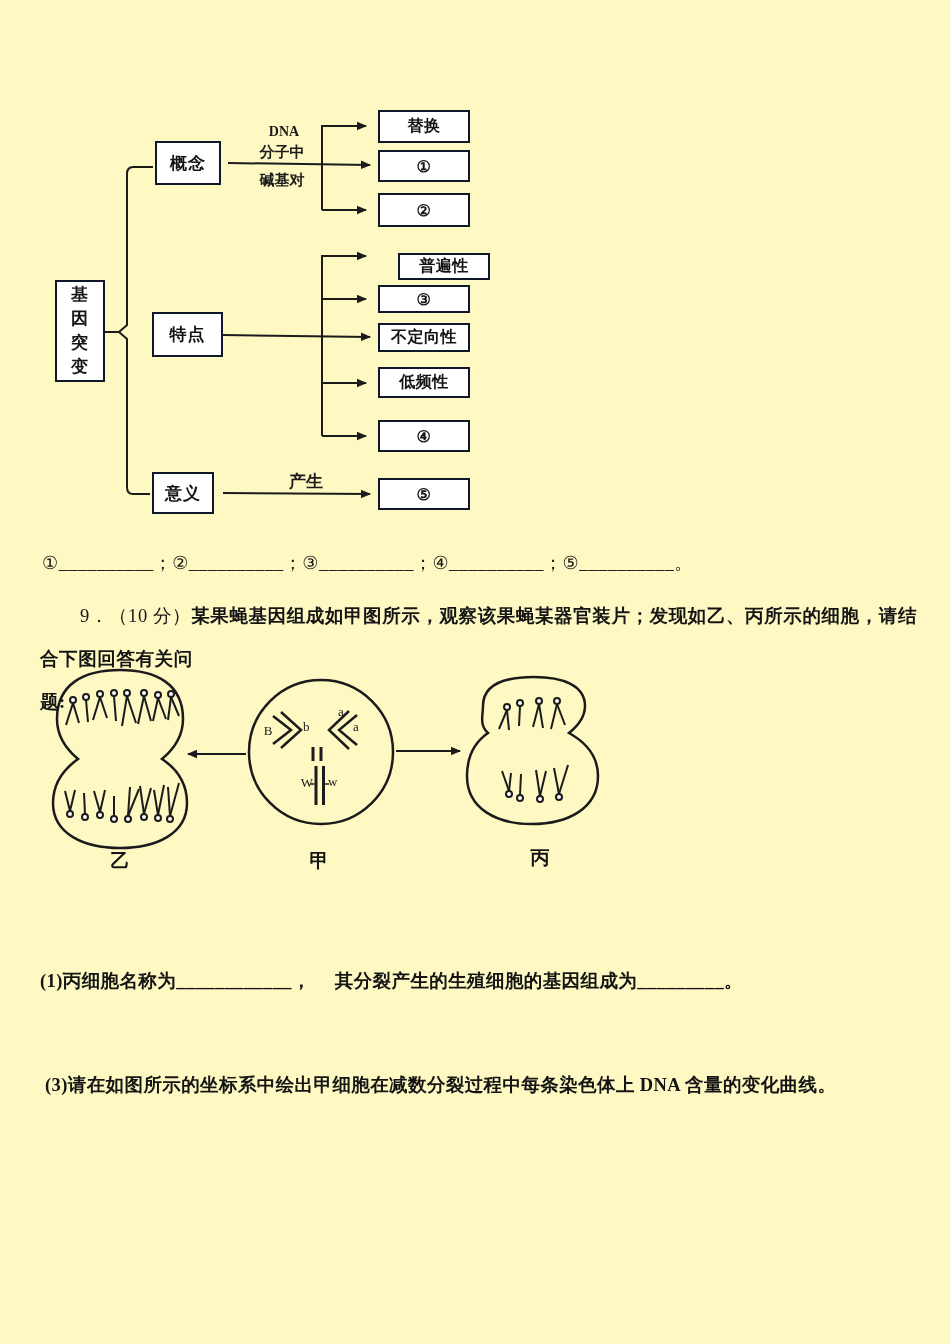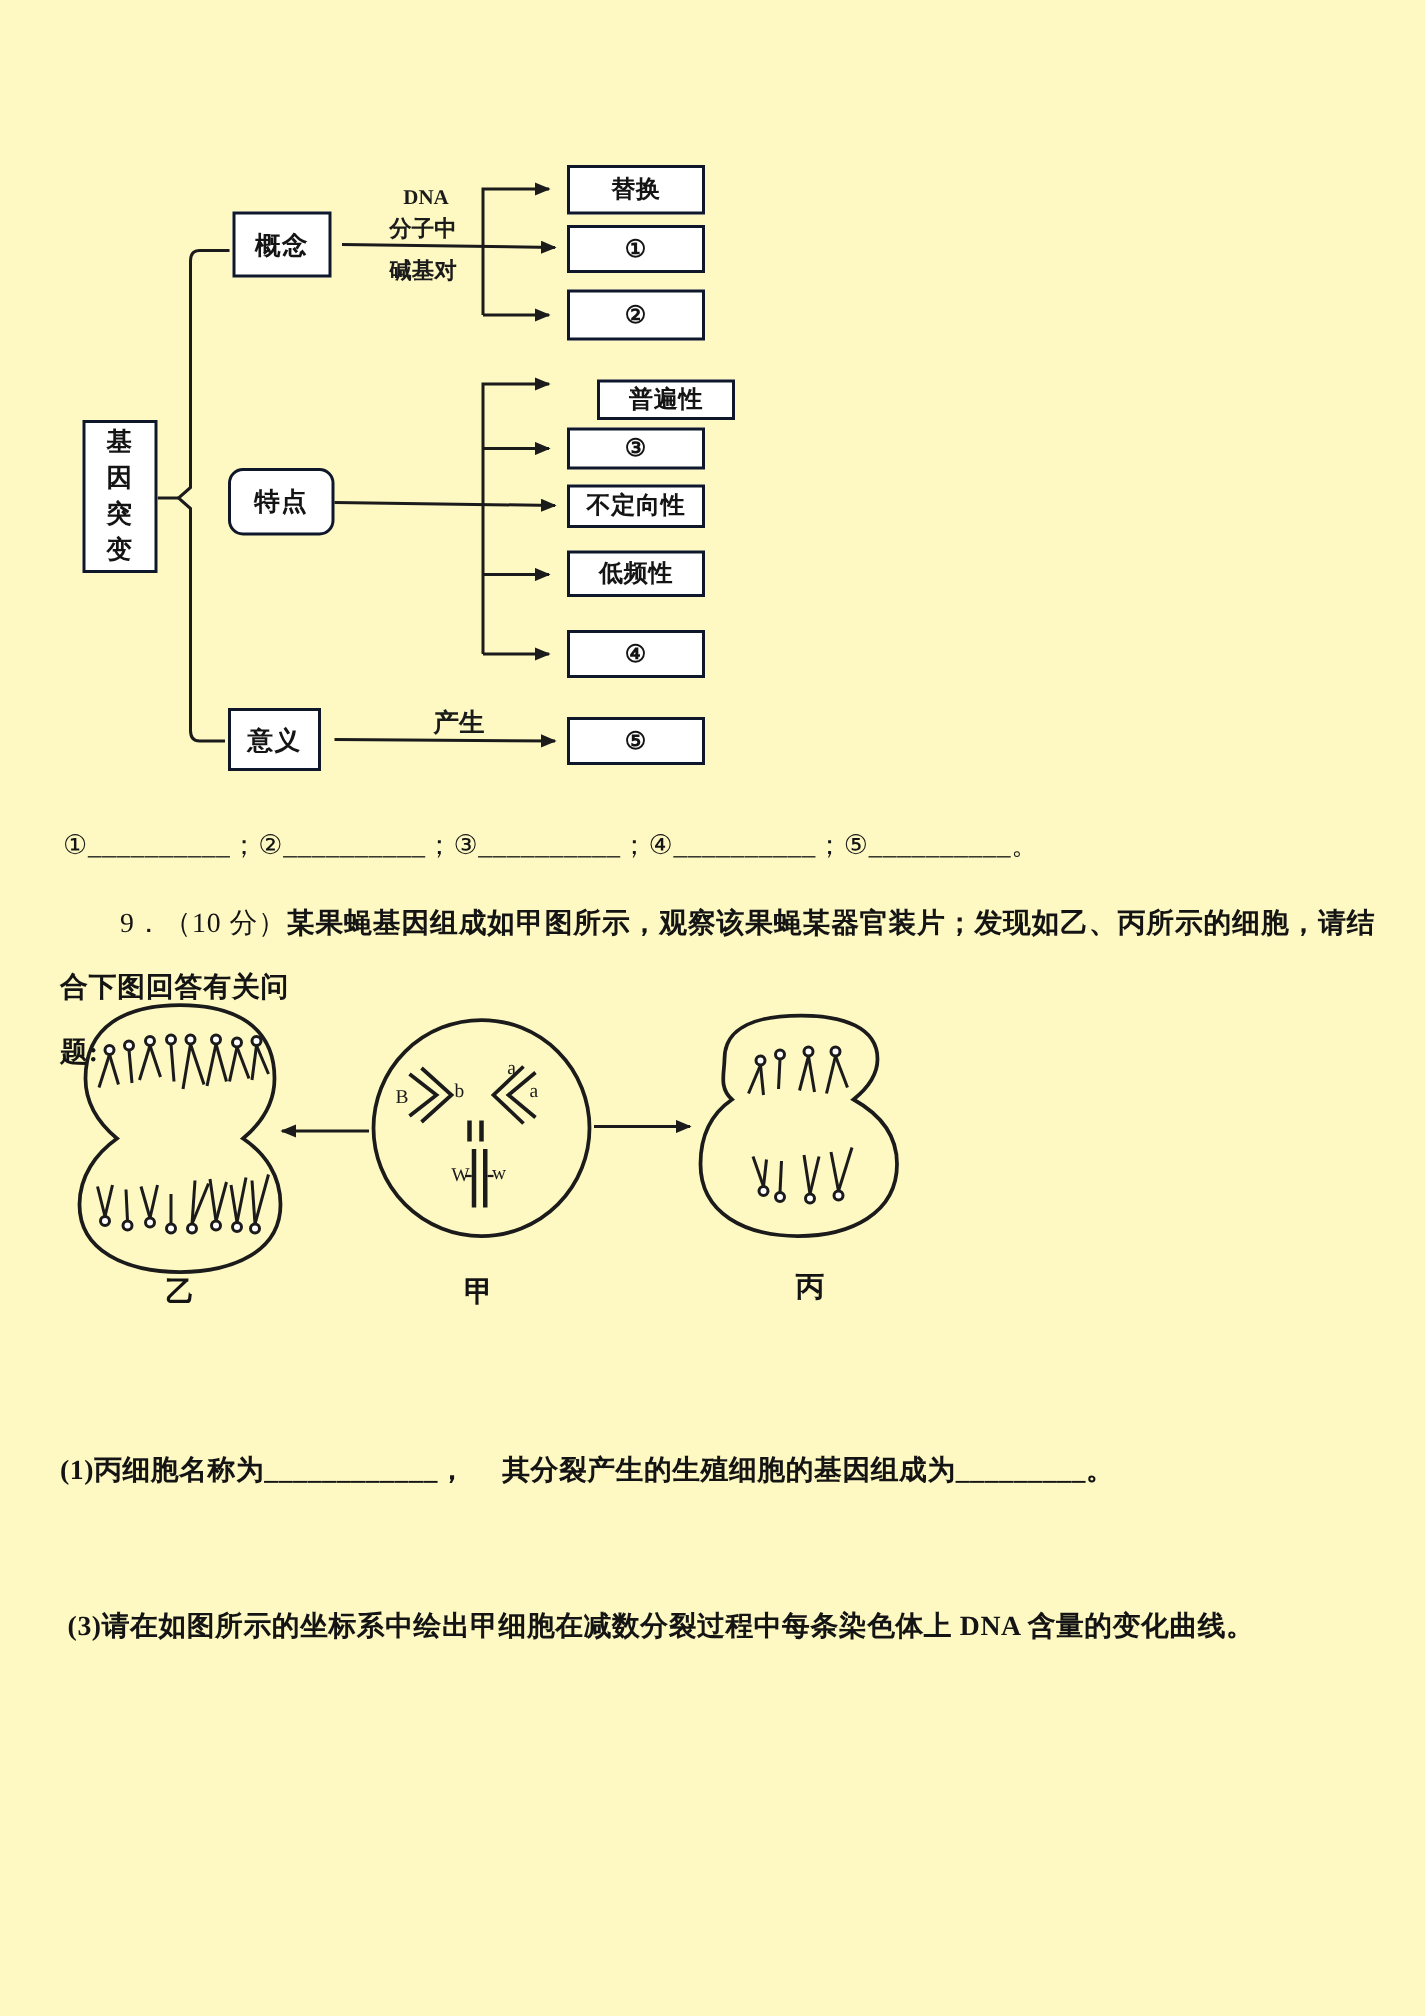--- a/index.html
+++ b/index.html
@@ -72,21 +72,21 @@
         <text x="242" y="90" font-size="15">碱基对</text>
         <text x="266" y="392" font-size="17">产生</text>
       </g>
     </svg>
 
     <div class="fc-box" style="left:15px; top:185px; width:50px; height:102px;">
       <span class="fc-root-text">基因突变</span>
     </div>
 
     <div class="fc-box" style="left:115px; top:46px; width:66px; height:44px;">概念</div>
-    <div class="fc-box" style="left:112px; top:217px; width:71px; height:45px;border-radius:10px;">特点</div>
+    <div class="fc-box" style="left:112px; top:217px; width:71px; height:45px;">特点</div>
     <div class="fc-box" style="left:112px; top:377px; width:62px; height:42px;">意义</div>
 
     <div class="fc-box fc-leaf" style="left:338px; top:15px;  width:92px; height:33px;">替换</div>
     <div class="fc-box fc-leaf" style="left:338px; top:55px;  width:92px; height:32px;">①</div>
     <div class="fc-box fc-leaf" style="left:338px; top:98px;  width:92px; height:34px;">②</div>
     <div class="fc-box fc-leaf" style="left:358px; top:148px; width:92px; height:27px;margin-top:10px;">普遍性</div>
     <div class="fc-box fc-leaf" style="left:338px; top:190px; width:92px; height:28px;">③</div>
     <div class="fc-box fc-leaf" style="left:338px; top:228px; width:92px; height:29px;text-align:right;">不定向性</div>
     <div class="fc-box fc-leaf" style="left:338px; top:272px; width:92px; height:31px;">低频性</div>
     <div class="fc-box fc-leaf" style="left:338px; top:325px; width:92px; height:32px;">④</div>

